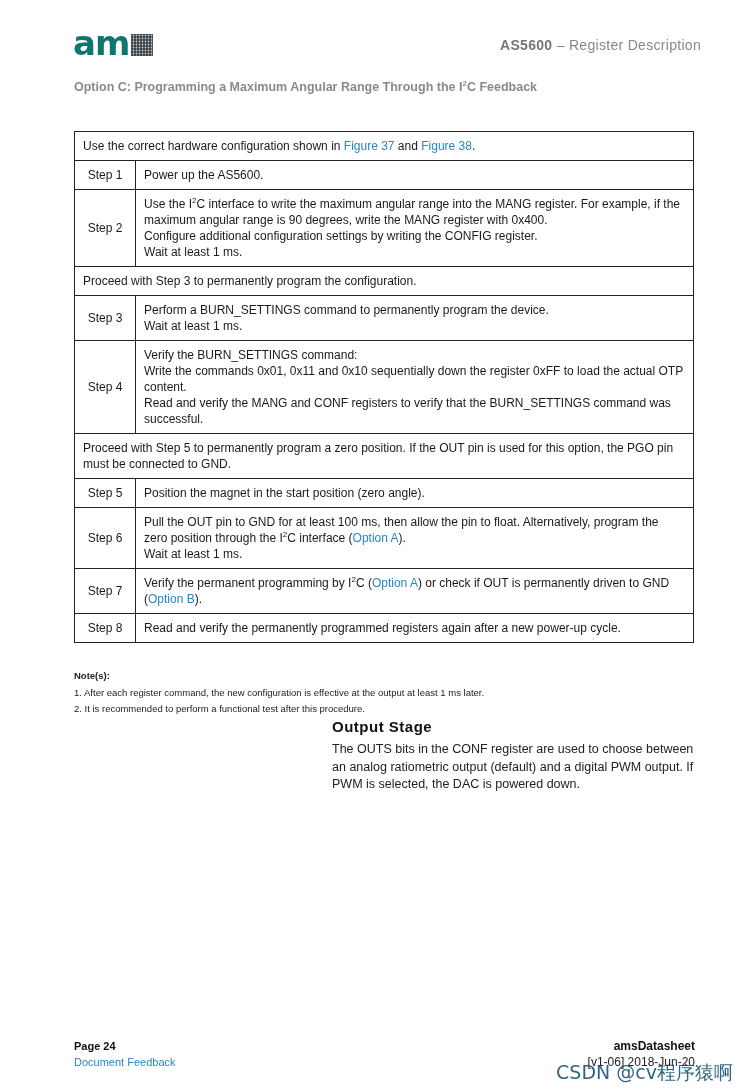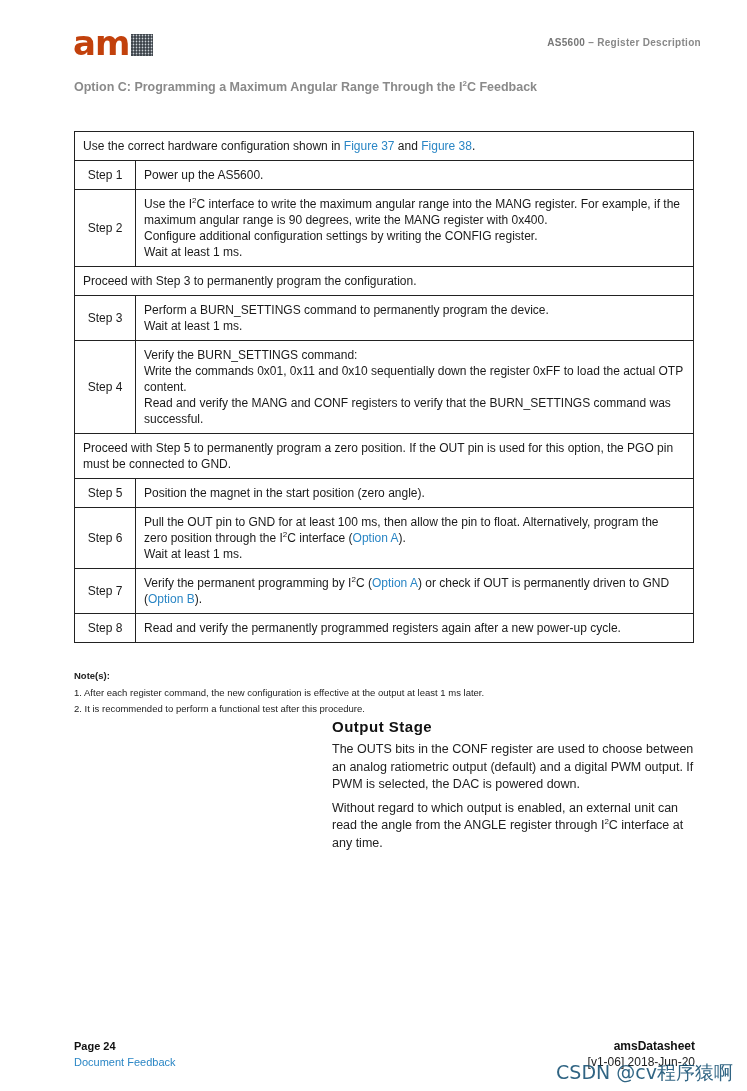--- a/index.html
+++ b/index.html
@@ -1,26 +1,26 @@
 <!DOCTYPE html>
 <html><head>
 <meta charset="utf-8">
 <style>
   html, body { margin:0; padding:0; background:#ffffff; }
   body { width:747px; height:1091px; position:relative; overflow:hidden;
          font-family:"Liberation Sans", sans-serif; color:#1a1a1a; }
   .abs { position:absolute; }
   .logo { left:73px; top:28px; height:30px; display:flex; align-items:flex-end; }
-  .logo-text { font-family:"DejaVu Sans", sans-serif; font-weight:bold; font-size:34px; color:#c2410c; letter-spacing:-1px; line-height:30px; }
+  .logo-text { font-family:"DejaVu Sans", sans-serif; font-weight:bold; font-size:34px; color:#0f766e; letter-spacing:-1px; line-height:30px; }
   .logo-mark { width:22px; height:22px; margin-left:2px; margin-bottom:2px;
     background-image:
       repeating-linear-gradient(90deg, #5a646d 0 2px, transparent 2px 3px),
       repeating-linear-gradient(0deg, #5a646d 0 2px, #c8ccd0 2px 3px);
     background-blend-mode: multiply; opacity:0.85; }
-  .header-right { right:46px; top:37px; font-size:10px; color:#888; letter-spacing:0.3px;font-weight:bold; }
+  .header-right { right:46px; top:37px; font-size:14px; color:#888; letter-spacing:0.3px; }
   .header-right b { color:#777; }
   .fig-title { left:74px; top:79px; font-size:12.5px; font-weight:bold; color:#8a8a8a; line-height:16px; }
   .fig-title sup { font-size:8px; }
   table.steps { position:absolute; left:74px; top:131px; width:620px; border-collapse:collapse; font-size:12px; line-height:16px; }
   table.steps td { border:1px solid #222; padding:6px 8px; vertical-align:middle; }
   table.steps td.step { width:48px; text-align:center; padding:6px 6px; }
   table.steps td.full { padding:6px 8px; }
   .link { color:#2a86c5; }
   sup { font-size:8px; line-height:0; }
   .notes { left:74px; top:668px; font-size:9.5px; color:#222; line-height:16.5px; }
@@ -117,21 +117,20 @@
 
 <div class="abs notes">
   <div class="ttl">Note(s):</div>
   <div>1. After each register command, the new configuration is effective at the output at least 1 ms later.</div>
   <div>2. It is recommended to perform a functional test after this procedure.</div>
 </div>
 
 <div class="abs section">
   <h2>Output Stage</h2>
   <p>The OUTS bits in the CONF register are used to choose between an analog ratiometric output (default) and a digital PWM output. If PWM is selected, the DAC is powered down.</p>
-  <p><span>Without regard to which output is enabled, an external unit can read the angle from the ANGLE register through I</span><sup>2</sup><span>C interface at any time.</span></p>
 </div>
 
 <div class="abs footer-left">
   <div class="pg">Page 24</div>
   <a class="link">Document Feedback</a>
 </div>
 
 <div class="abs footer-right">
   <div class="ds">amsDatasheet</div>
   <div class="ver">[v1-06] 2018-Jun-20</div>

